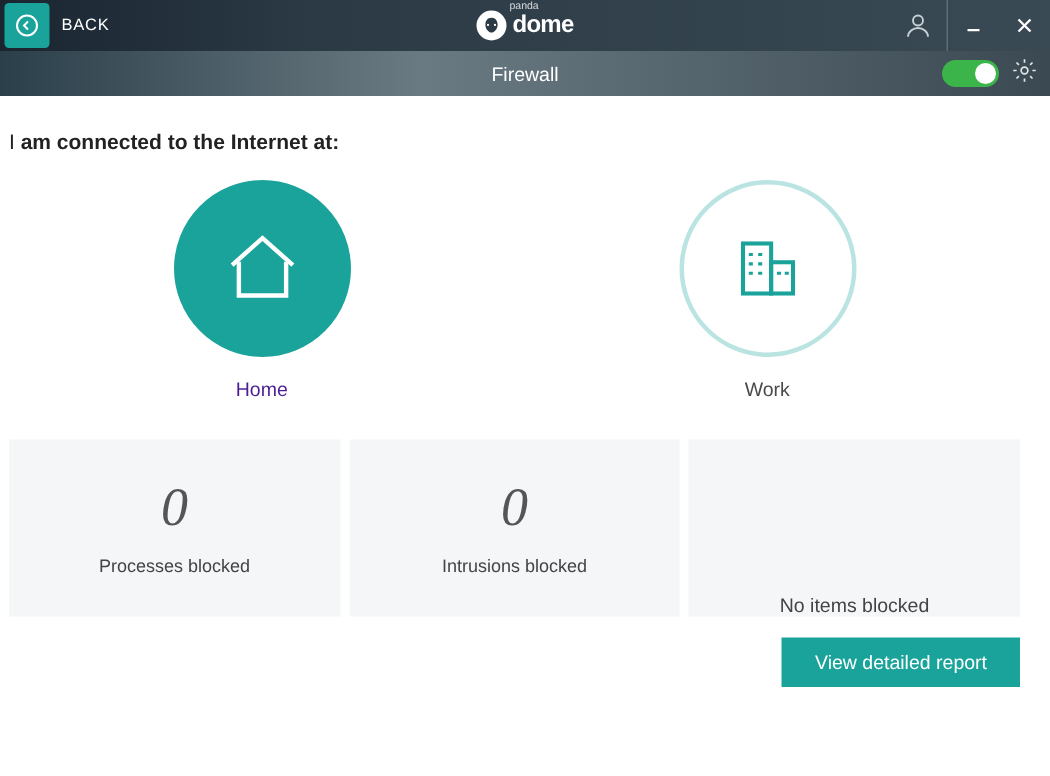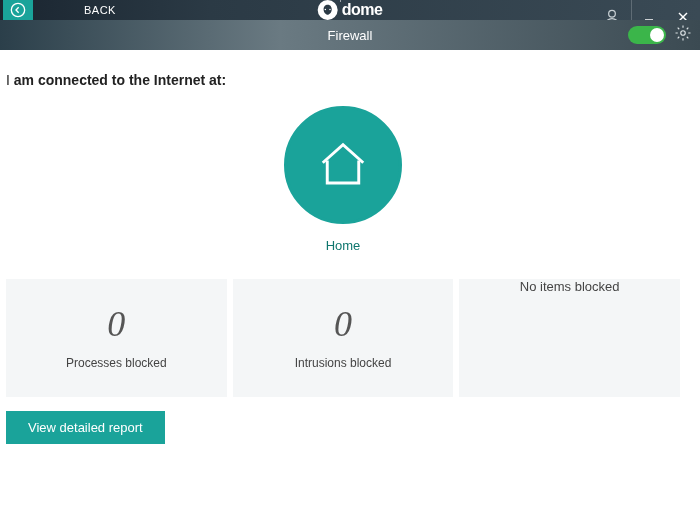--- a/index.html
+++ b/index.html
@@ -1,24 +1,23 @@
 <!DOCTYPE html>
 <html><head>
 <meta charset="utf-8">
 <style>
   * { margin: 0; padding: 0; box-sizing: border-box; font-family: -apple-system, BlinkMacSystemFont, "Segoe UI", Arial, sans-serif; }
   body { width: 700px; height: 517px; background: #fff; overflow: hidden; }
 
   .titlebar {
-    height: 20px;
+    height: 34px;
     background: linear-gradient(to right, #1a2530 0%, #2b3a45 30%, #3a4a55 100%);
     display: flex;
     align-items: center;
     position: relative;
-    gap: 43px;
   }
   .back-btn {
     width: 30px; height: 30px; margin-left: 3px;
     background: #1aa39a; border-radius: 3px;
     display: flex; align-items: center; justify-content: center;
     cursor: pointer;
   }
   .back-label { color: #fff; font-size: 11px; font-weight: 500; margin-left: 8px; letter-spacing: 0.5px; }
   .brand {
     position: absolute; left: 50%; top: 50%; transform: translate(-50%, -50%);
@@ -56,33 +55,33 @@
 
   .locations { display: flex; justify-content: space-around; margin-bottom: 26px; }
   .loc { display: flex; flex-direction: column; align-items: center; cursor: pointer; }
   .loc-circle {
     width: 118px; height: 118px; border-radius: 50%;
     display:flex; align-items:center; justify-content:center;
     border: 3px solid #b9e4e1;
   }
   .loc.active .loc-circle { background: #1aa39a; border-color: #1aa39a; }
   .loc-label { margin-top: 14px; font-size: 13px; color: #4a4a4a; }
-  .loc.active .loc-label { color: #0f766e; }
+  .loc.active .loc-label { color: #4c1d95; }
 
   .stats { display: flex; gap: 6px; margin-bottom: 14px; }
   .stat-card {
     flex: 1; background: #f4f6f7; height: 118px;
     display:flex; flex-direction:column; align-items:center; justify-content:center;
   }
   .stat-value { font-size: 36px; font-weight: 200; color: #555; line-height: 1; font-family: Georgia, serif; font-style: italic;}
   .stat-label { font-size: 12px; color: #444; margin-top: 14px; }
-  .stat-card.noitems { justify-content: flex-start; }
+  .stat-card.noitems { justify-content: flex-end; }
   .stat-card.noitems .stat-label { margin-top: 0; font-size: 13px; }
 
-  .report-row { display:flex; justify-content:flex-start; }
+  .report-row { display:flex; justify-content:flex-end; }
   .report-btn {
     background: #1aa39a; color: #fff; border: none;
     padding: 9px 22px; font-size: 13px; cursor: pointer;
   }
 </style>
 </head>
 <body>
 
 <div class="titlebar">
   <div class="back-btn">
@@ -147,20 +146,37 @@
   <div class="locations">
     <div class="loc active">
       <div class="loc-circle">
         <svg width="54" height="54" viewBox="0 0 24 24" fill="none" stroke="#fff" stroke-width="1.3">
             <path d="M3 11 L12 3 L21 11"></path>
             <path d="M5 10 V20 H19 V10"></path>
           </svg>
       </div>
       <span class="loc-label">Home</span>
     </div>
+    <div class="loc">
+      <div class="loc-circle">
+        <svg width="50" height="50" viewBox="0 0 24 24" fill="none" stroke="#1aa39a" stroke-width="1.3">
+            <rect x="4" y="4" width="9" height="16"></rect>
+            <rect x="13" y="10" width="7" height="10"></rect>
+            <line x1="6.5" y1="7" x2="6.5" y2="8"></line>
+            <line x1="9.5" y1="7" x2="9.5" y2="8"></line>
+            <line x1="6.5" y1="10" x2="6.5" y2="11"></line>
+            <line x1="9.5" y1="10" x2="9.5" y2="11"></line>
+            <line x1="6.5" y1="13" x2="6.5" y2="14"></line>
+            <line x1="9.5" y1="13" x2="9.5" y2="14"></line>
+            <line x1="15.5" y1="13" x2="15.5" y2="14"></line>
+            <line x1="18" y1="13" x2="18" y2="14"></line>
+          </svg>
+      </div>
+      <span class="loc-label">Work</span>
+    </div>
   </div>
 
   <div class="stats">
     <div class="stat-card">
       <span class="stat-value">0</span>
       <span class="stat-label">Processes blocked</span>
     </div>
     <div class="stat-card">
       <span class="stat-value">0</span>
       <span class="stat-label">Intrusions blocked</span>

